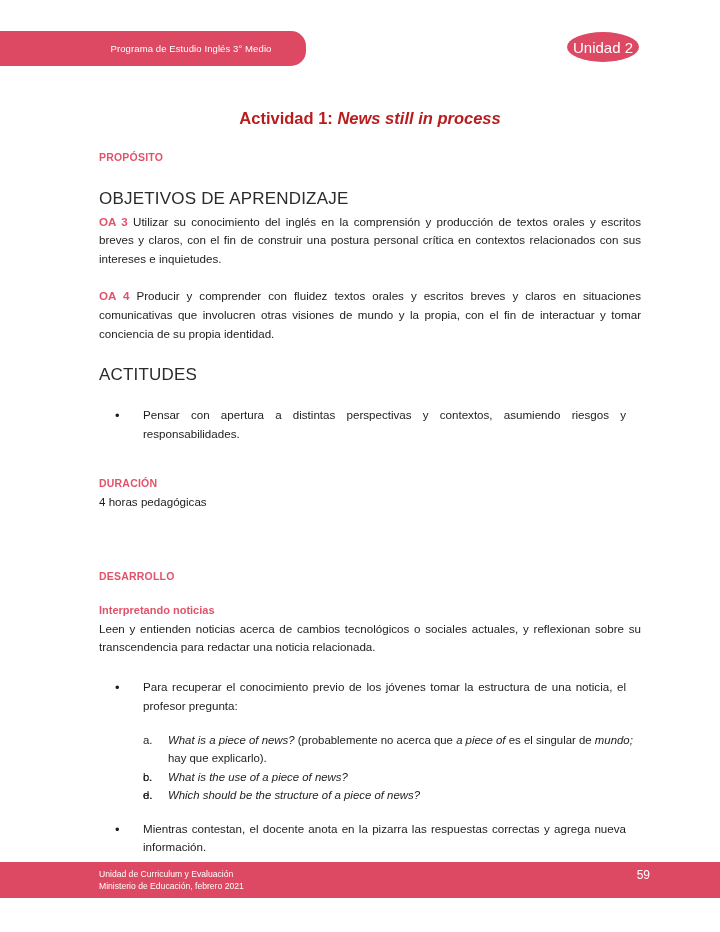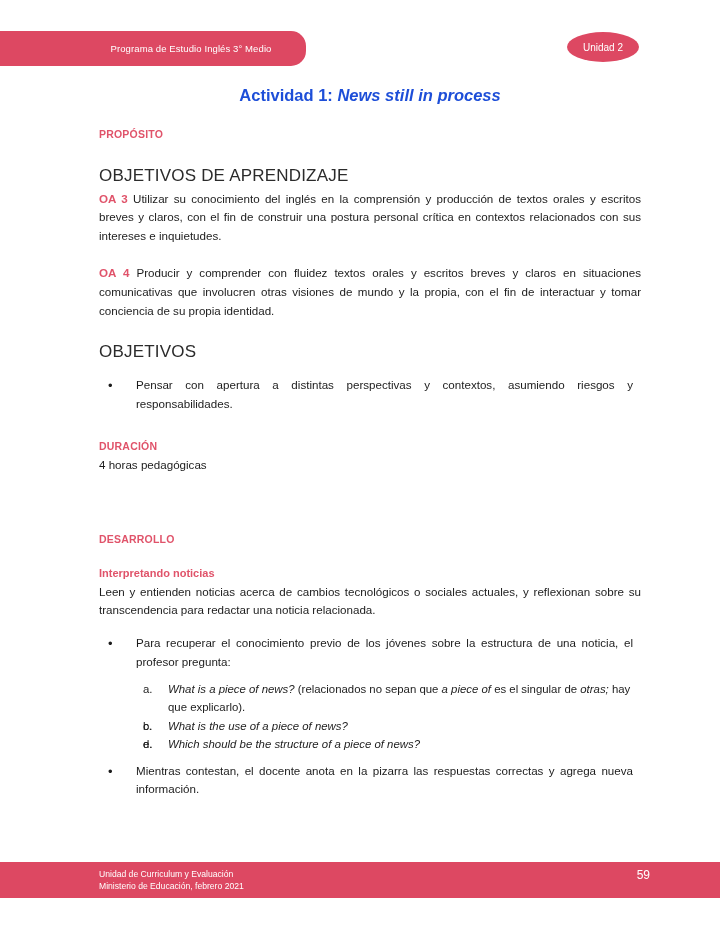--- a/index.html
+++ b/index.html
@@ -46,38 +46,38 @@
     width: 72px;
     height: 30px;
     background: #dd4862;
     border-radius: 50%;
     display: flex;
     align-items: center;
     justify-content: center;
   }
   .unit-badge-text {
     color: #ffffff;
-    font-size: 10px;
+    font-size: 15px;
     white-space: nowrap;
   }
 
   
   .page {
     position: absolute;
     left: 99px;
     top: 0;
     width: 542px;
   }
 
   .doc-title {
-    margin-top: 85px;
+    margin-top: 108px;
     text-align: center;
     font-size: 16.5px;
     font-weight: bold;
-    color: #1d4ed8;
+    color: #b91c1c;
     line-height: 1.25;
   }
   .doc-title .ital {
     font-style: italic;
   }
 
   .sec-head-red {
     color: #e0536a;
     font-weight: bold;
     font-size: 10.5px;
@@ -108,21 +108,21 @@
 
   .sp-4  { height: 4px; }
   .sp-6  { height: 6px; }
   .sp-18 { height: 18px; }
   .sp-22 { height: 22px; }
   .sp-40 { height: 40px; }
 
   
   ul.bullets {
     list-style: none;
-    margin: 8px;
+    margin: 15px;
     padding: 0;
   }
   ul.bullets > li {
     position: relative;
     padding-left: 29px;
     font-size: 11.6px;
     line-height: 1.62;
     text-align: justify;
     color: #1c1c1c;
     margin-bottom: 1px;
@@ -219,21 +219,21 @@
   </p>
 
   <div class="sp-18"></div>
 
   <p class="body">
     <span class="oa-tag">OA 4</span><span> Producir y comprender con fluidez textos orales y escritos breves y claros en situaciones comunicativas que involucren otras visiones de mundo y la propia, con el fin de interactuar y tomar conciencia de su propia identidad.</span>
   </p>
 
   <div class="sp-22"></div>
 
-  <div class="sec-head-plain">OBJETIVOS</div>
+  <div class="sec-head-plain">ACTITUDES</div>
   <div class="sp-6"></div>
   <ul class="bullets">
     <li>Pensar con apertura a distintas perspectivas y contextos, asumiendo riesgos y responsabilidades.</li>
   </ul>
 
   <div class="sp-18"></div>
 
   <div class="sec-head-red">DURACIÓN</div>
   <div class="sp-4"></div>
   <p class="body">4 horas pedagógicas</p>
@@ -245,26 +245,26 @@
 
   <div class="sp-22"></div>
 
   <div class="sub-head-red">Interpretando noticias</div>
   <div class="sp-4"></div>
   <p class="body">Leen y entienden noticias acerca de cambios tecnológicos o sociales actuales, y reflexionan sobre su transcendencia para redactar una noticia relacionada.</p>
 
   <div class="sp-6"></div>
 
   <ul class="bullets">
-    <li>Para recuperar el conocimiento previo de los jóvenes sobre la estructura de una noticia, el profesor pregunta:</li>
+    <li>Para recuperar el conocimiento previo de los jóvenes tomar la estructura de una noticia, el profesor pregunta:</li>
   </ul>
 
   <ol class="letters">
     <li>
-      <span class="mark">a.</span><span class="q">What is a piece of news?</span><span> (relacionados no sepan que </span><span class="q">a piece of</span><span> es el singular de </span><span class="q">otras;</span><span> hay que explicarlo).</span>
+      <span class="mark">a.</span><span class="q">What is a piece of news?</span><span> (probablemente no acerca que </span><span class="q">a piece of</span><span> es el singular de </span><span class="q">mundo;</span><span> hay que explicarlo).</span>
     </li>
     <li>
       <span class="mark">b.</span>
     </li>
     <li>
       <span class="mark">c.</span><span class="q">What is the use of a piece of news?</span>
     </li>
     <li>
       <span class="mark">d.</span>
     </li>

